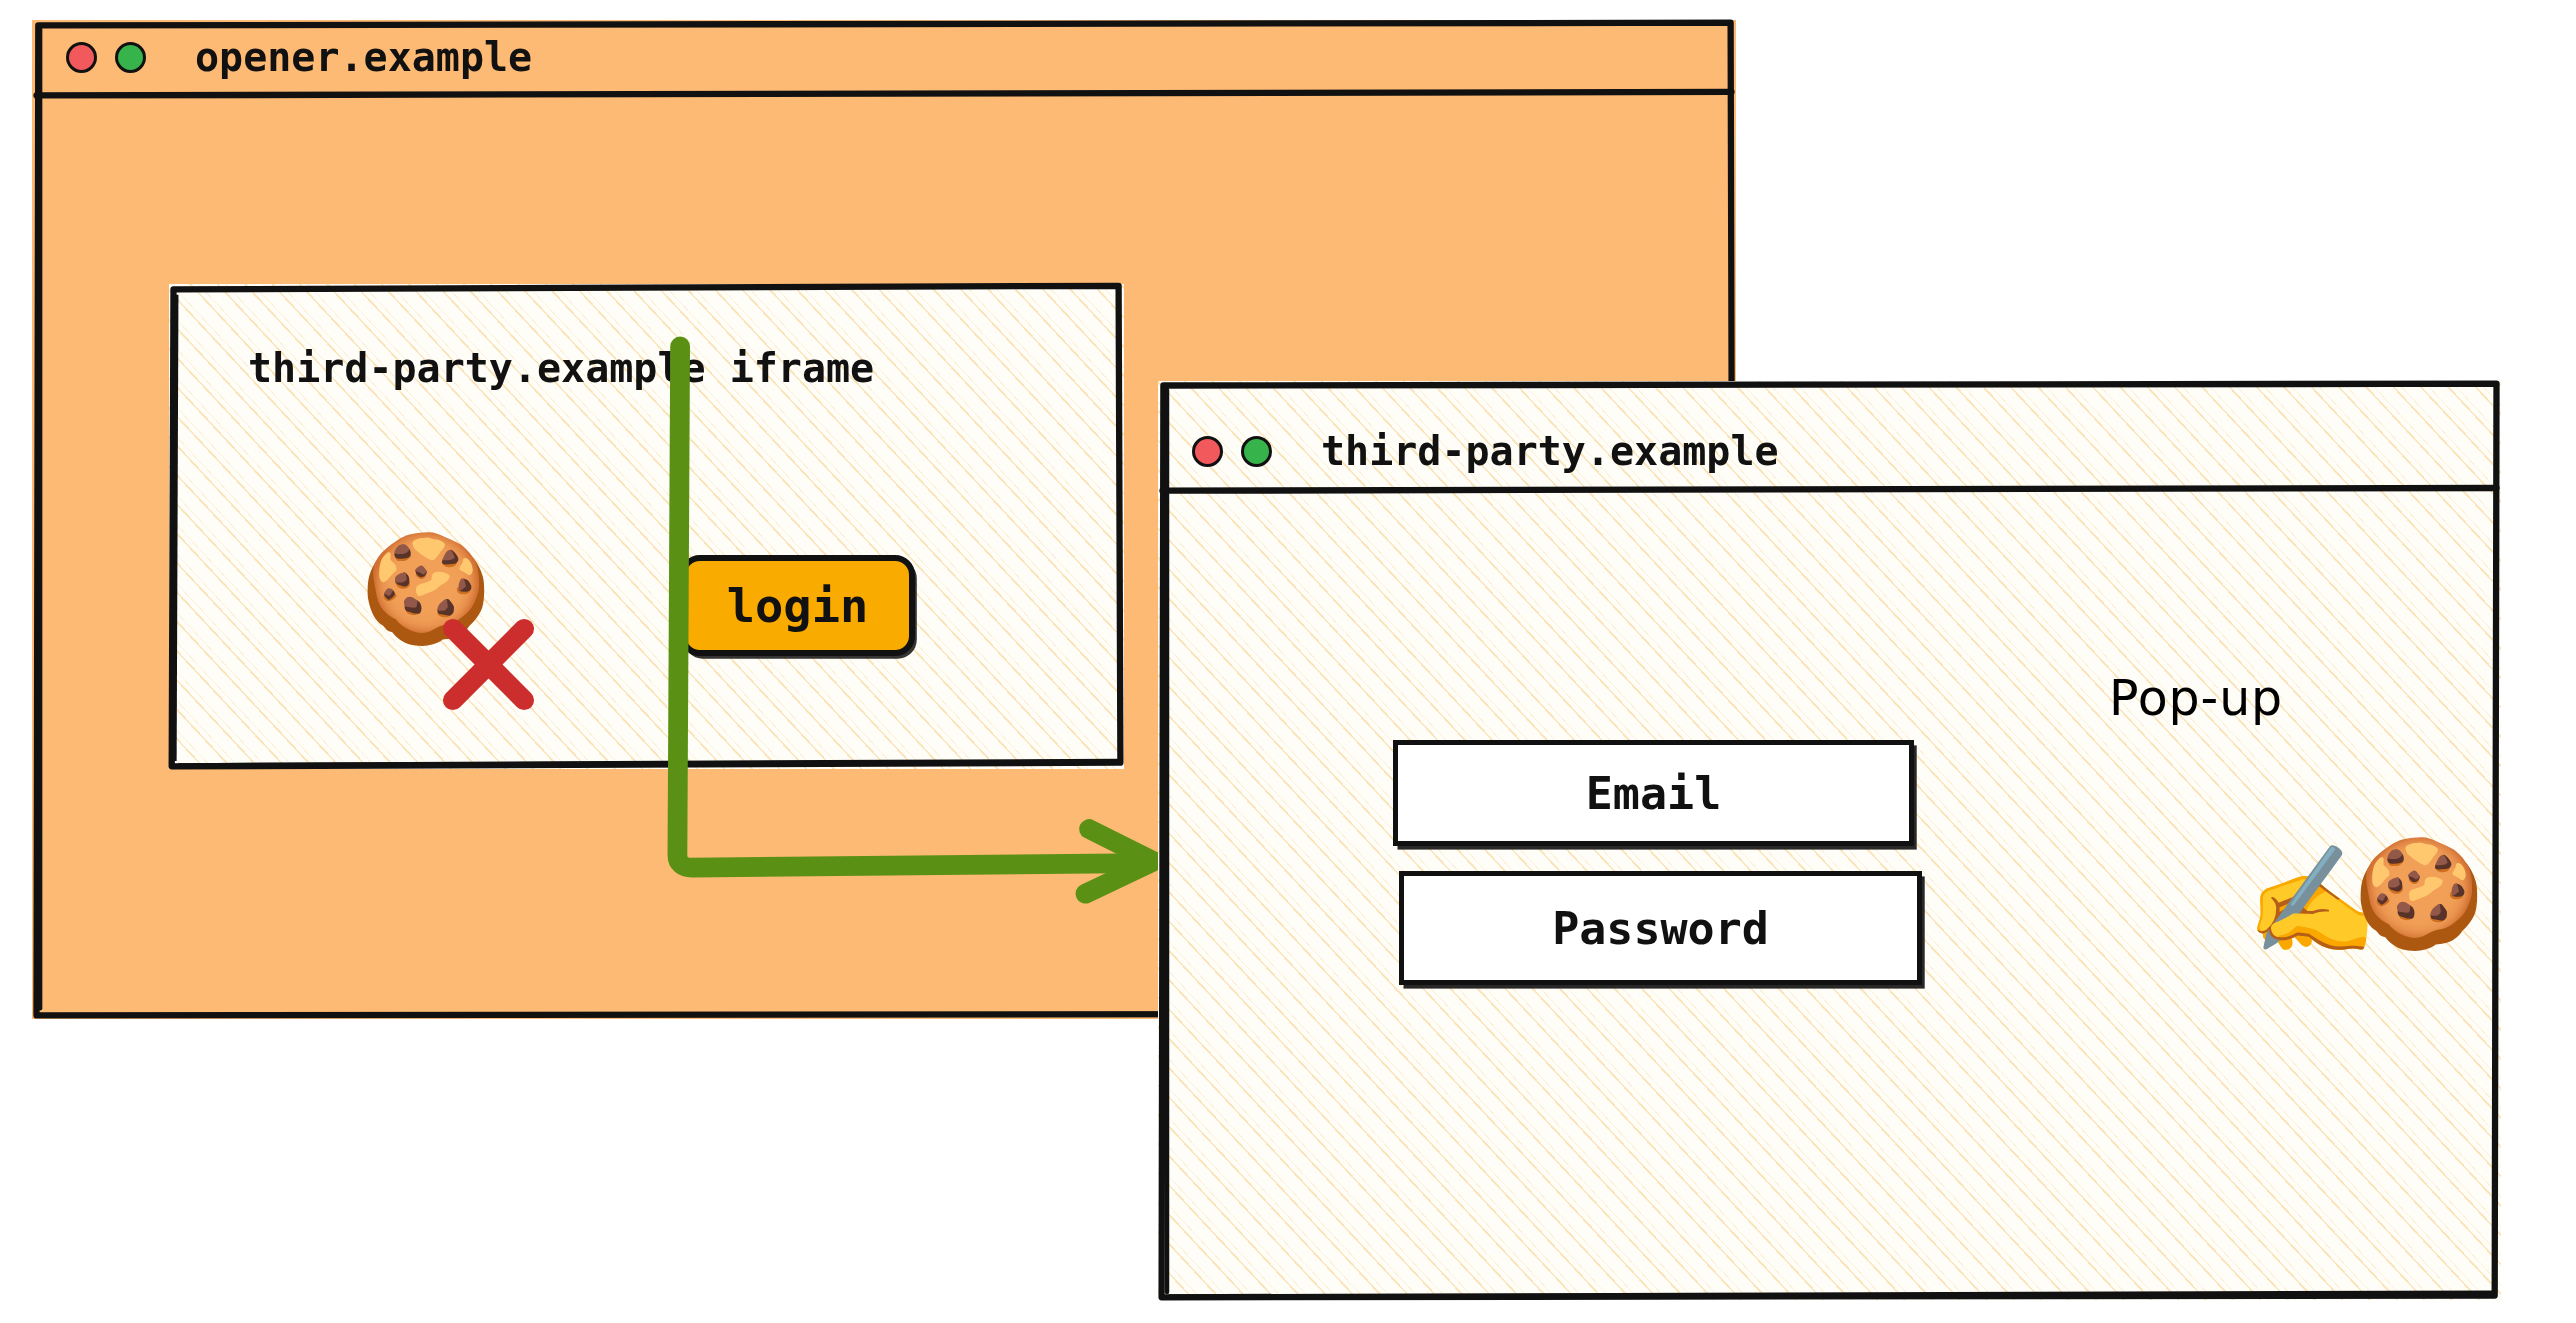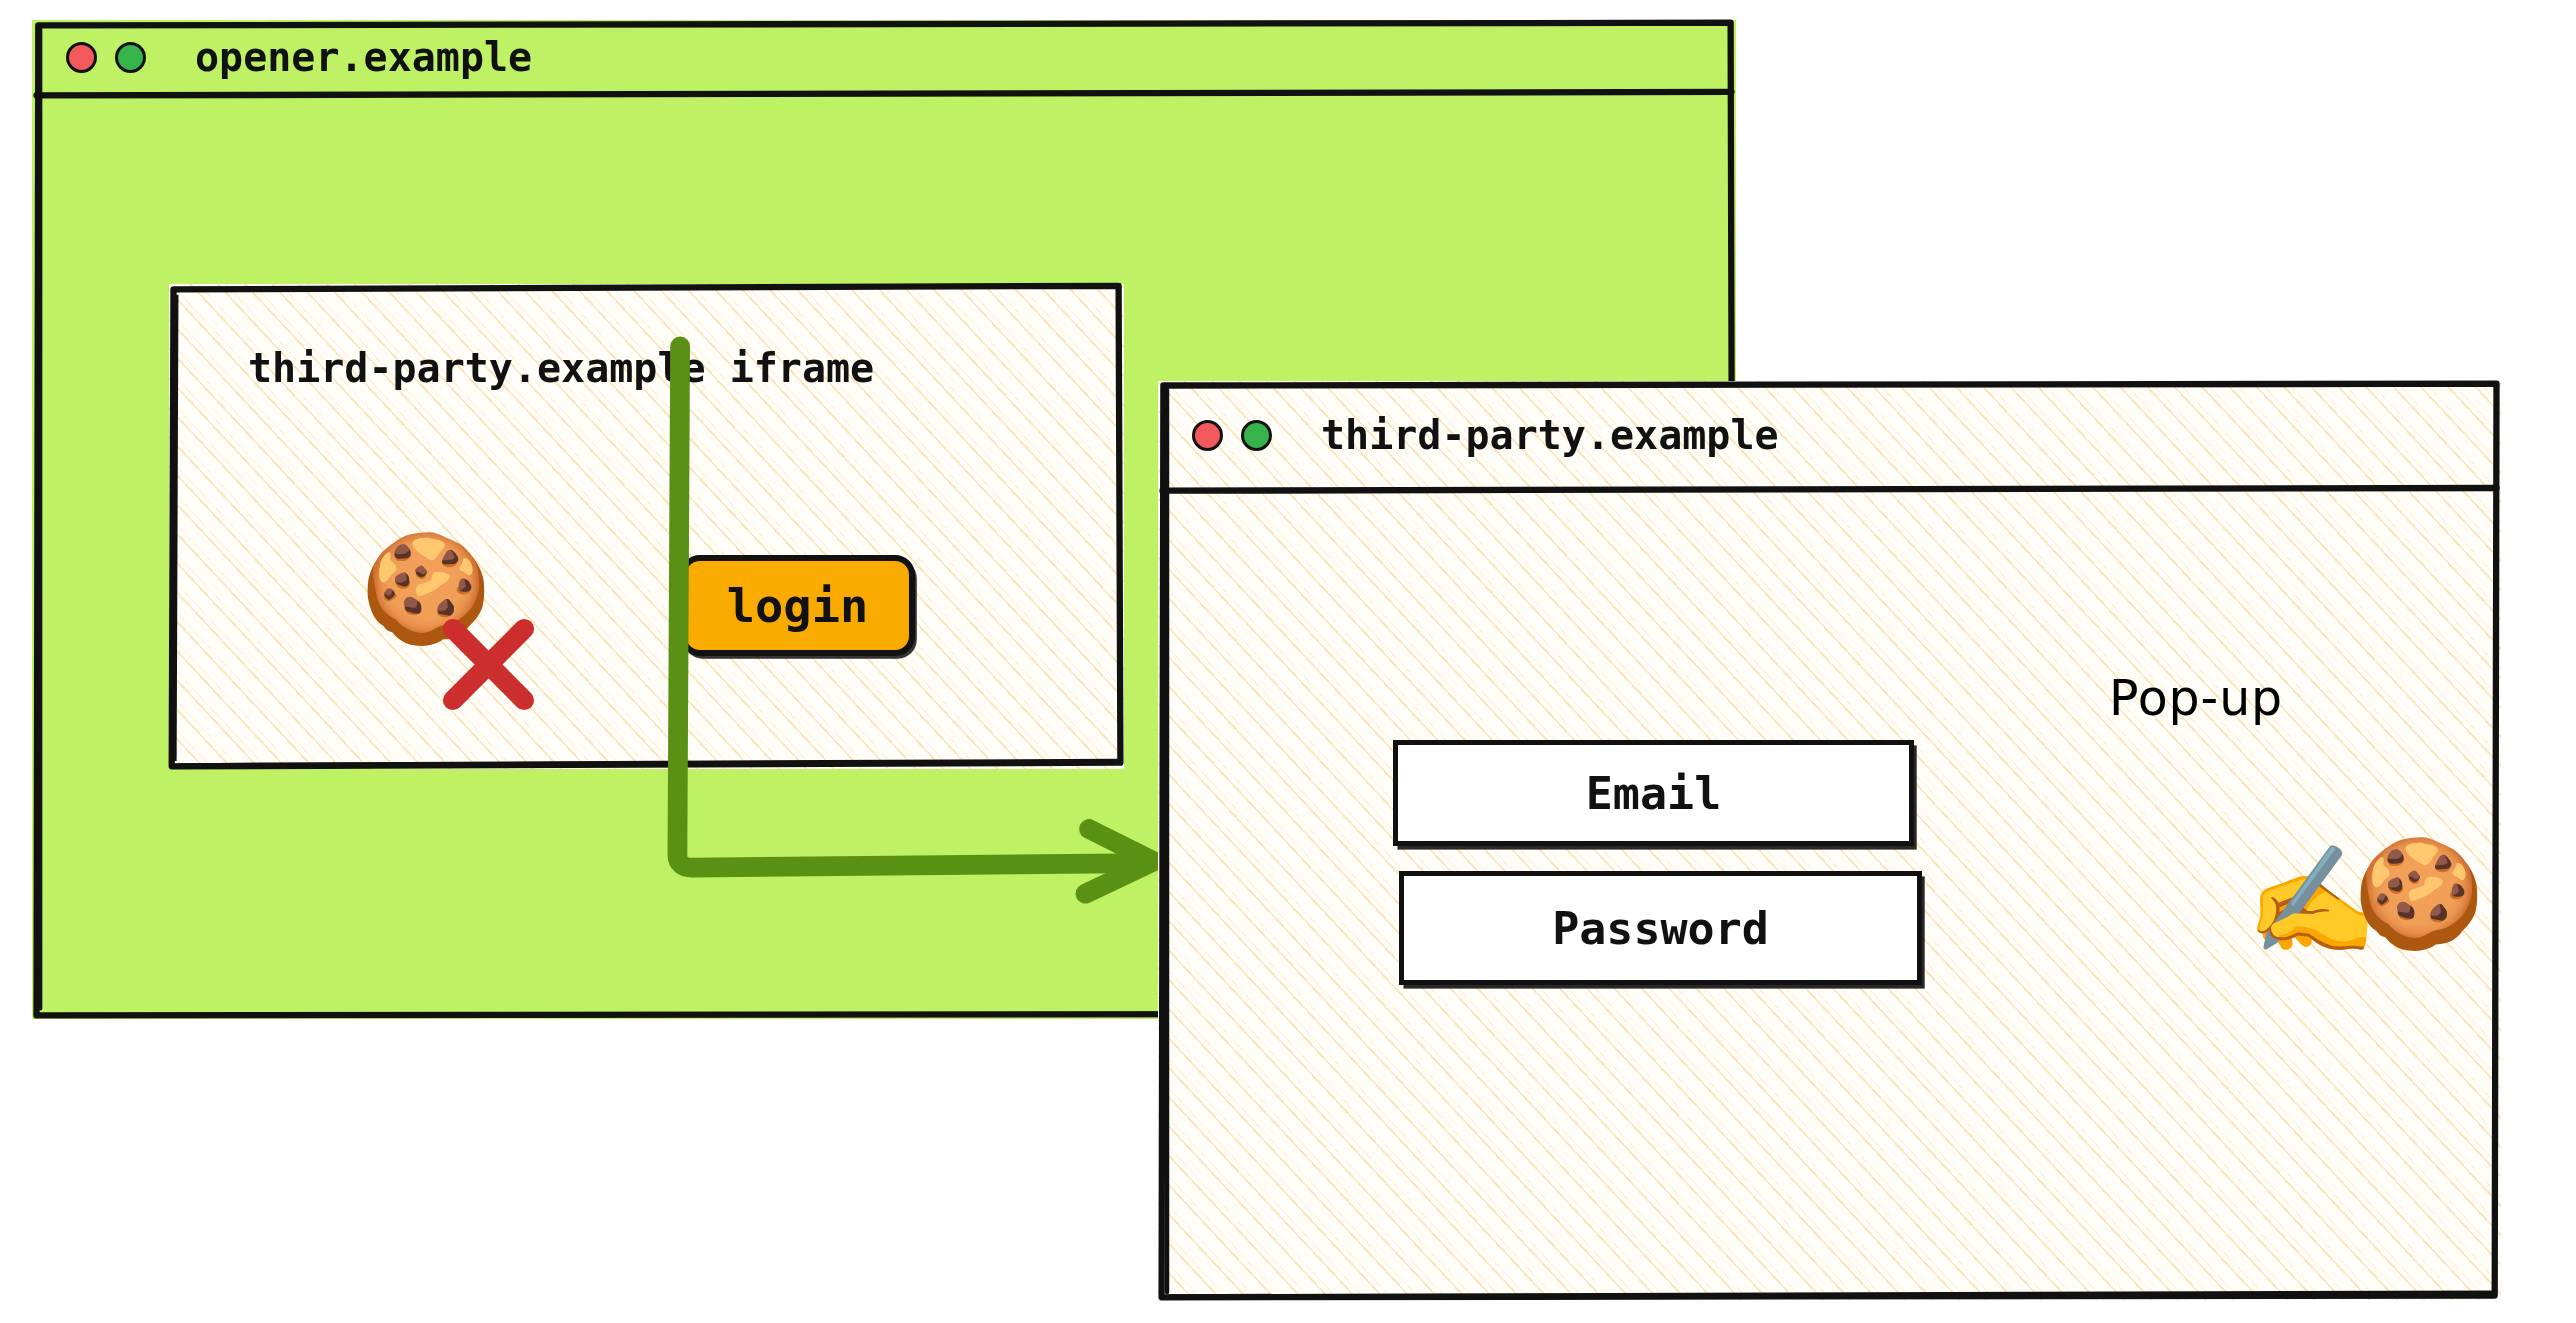--- a/index.html
+++ b/index.html
@@ -73,21 +73,21 @@
     letter-spacing: 0px;
     white-space: nowrap;
   }
 
   
   #opener-window {
     left: 32px;
     top: 20px;
     width: 1704px;
     height: 999px;
-    background: #bef264;
+    background: #fdba74;
   }
   #opener-window .titlebar { height: 74px; }
 
   
   #iframe-box {
     position: absolute;
     left: 137px;
     top: 264px;
     width: 955px;
     height: 485px;
@@ -159,21 +159,21 @@
   }
   #flow-arrow svg { display: block; width: 100%; height: 100%; overflow: visible; }
 
   
   #popup-window {
     left: 1158px;
     top: 381px;
     width: 1343px;
     height: 919px;
   }
-  #popup-window .titlebar { height: 108px; }
+  #popup-window .titlebar { height: 108px; margin-top: 16px; }
   #popup-window .dots { margin-left: 34px; }
 
   
   .field {
     position: absolute;
     background: #ffffff;
     border: 5.4px solid #111;
     box-sizing: border-box;
     display: flex;
     align-items: center;

